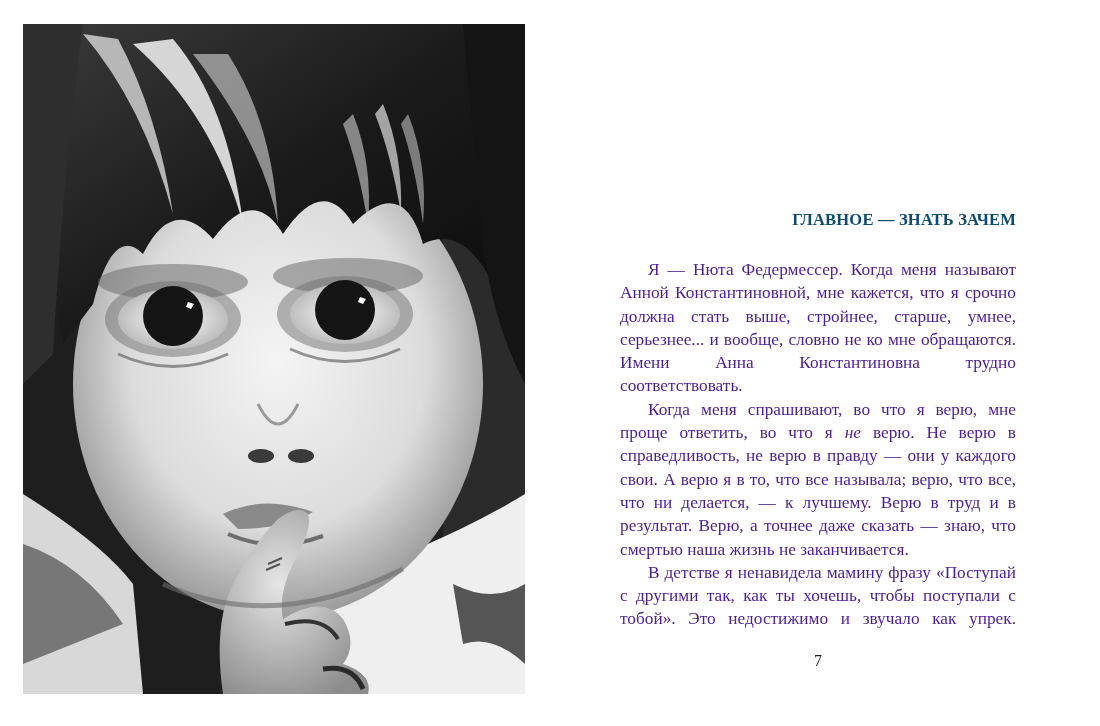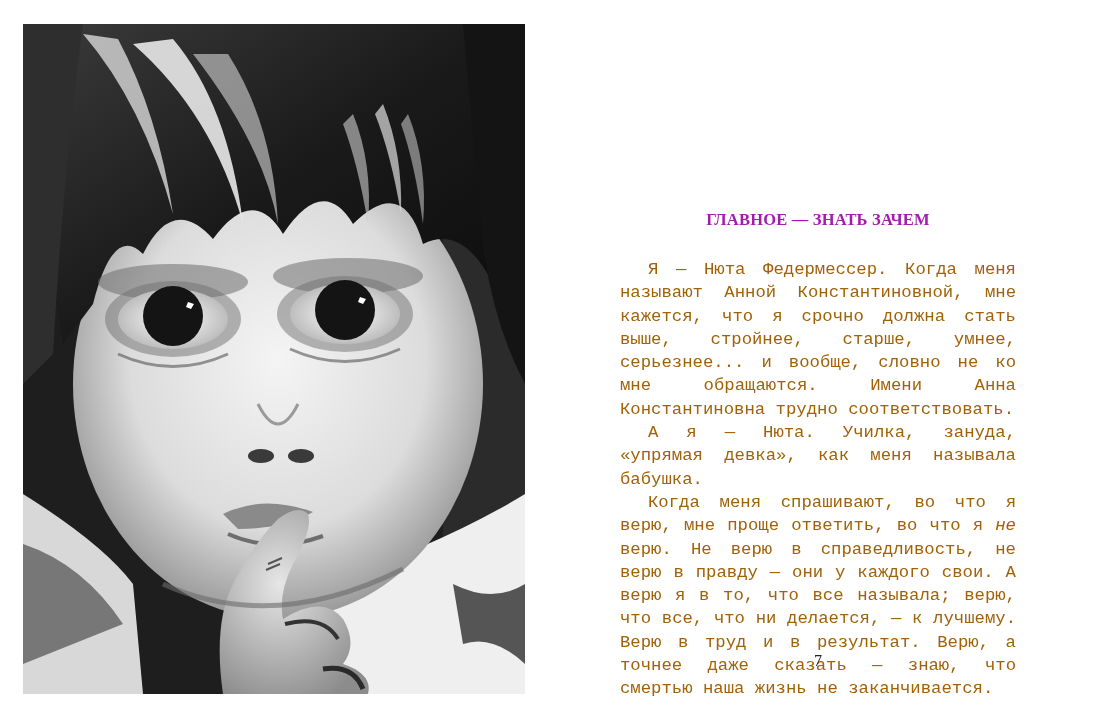--- a/index.html
+++ b/index.html
@@ -13,30 +13,30 @@
     }
     .photo svg { display: block; width: 502px; height: 670px; }
 
     .page {
       position: absolute; left: 620px; top: 0; width: 396px; height: 726px;
       font-family: "DejaVu Serif", "Liberation Serif", serif;
       color: #1a1a1a;
     }
     .heading {
       position: absolute; left: 0; top: 210px; width: 396px;
-      text-align: center;
+      text-align: right;
       font-family: "Liberation Serif", "DejaVu Serif", serif;
       font-weight: bold; font-size: 16.5px; letter-spacing: 0.2px;
-      color: #a21caf;
+      color: #0c4a6e;
     }
     .body-text {
       position: absolute; left: 0; top: 258px; width: 396px;
-      font-family: Liberation Mono, monospace;
+      font-family: Liberation Serif, serif;
       font-size: 17.3px; line-height: 23.3px;
-      color: #a16207;
+      color: #4c1d95;
     }
     .para { margin: 0; text-indent: 28px; text-align: justify; text-align-last: left; }
     .para.last-justified { text-align-last: justify; }
     .para em { font-style: italic; }
     .page-number {
       position: absolute; left: 0; top: 652px; width: 396px; text-align: center;
       font-family: "Liberation Serif", "DejaVu Serif", serif;
       font-size: 16px; color: #222;
     }
   </style>
@@ -119,20 +119,20 @@
 
       <path d="M140 560 Q250 610 380 545" stroke="#6a6a6a" stroke-width="5" fill="none" opacity="0.6"></path>
     </svg>
   </div>
 
   <div class="page">
     <div class="heading">ГЛАВНОЕ — ЗНАТЬ ЗАЧЕМ</div>
 
     <div class="body-text">
       <p class="para">Я — Нюта Федермессер. Когда меня называют Анной Константиновной, мне кажется, что я срочно должна стать выше, стройнее, старше, умнее, серьезнее... и вообще, словно не ко мне обращаются. Имени Анна Константиновна трудно соответствовать.</p>
-      <p class="para">А я — Нюта. Училка, зануда, «упрямая девка», как меня называла бабушка.</p>
       <p class="para"><span>Когда меня спрашивают, во что я верю, мне проще ответить, во что я </span><em>не</em><span> верю. Не верю в справедливость, не верю в правду — они у каждого свои. А верю я в то, что все называла; верю, что все, что ни делается, — к лучшему. Верю в труд и в результат. Верю, а точнее даже сказать — знаю, что смертью наша жизнь не заканчивается.</span></p>
+      <p class="para last-justified">В детстве я ненавидела мамину фразу «Поступай с другими так, как ты хочешь, чтобы поступали с тобой». Это недостижимо и звучало как упрек.</p>
     </div>
 
     <div class="page-number">7</div>
   </div>
 
 </div>
 
 </body></html>

